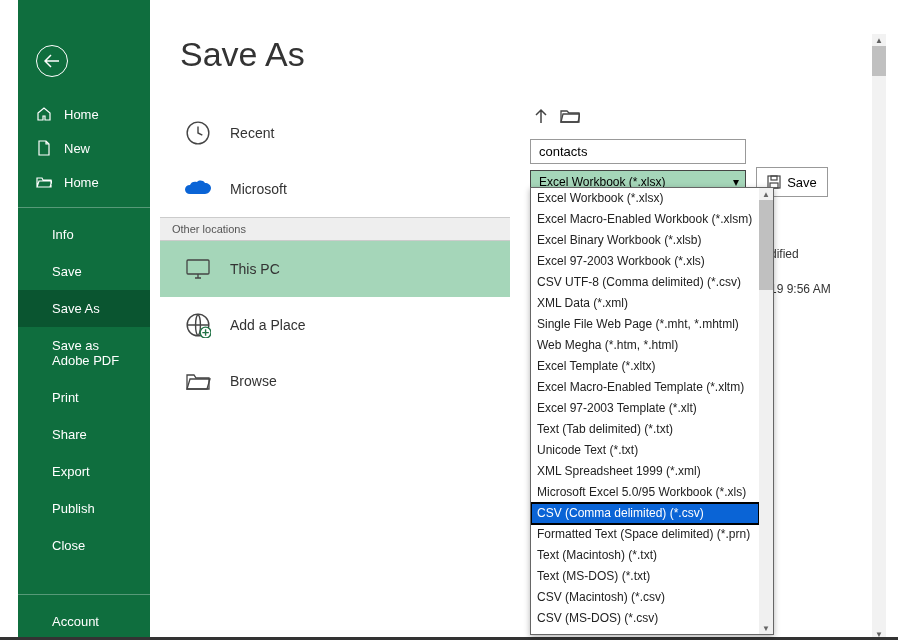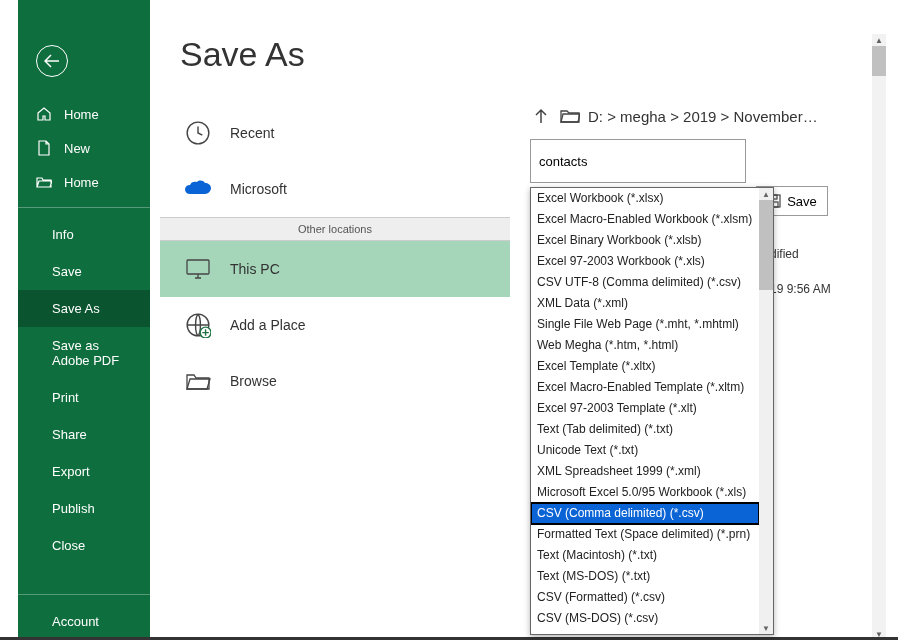--- a/index.html
+++ b/index.html
@@ -24,33 +24,33 @@
 .sidebar-bottom { position: absolute; bottom: 0; left: 0; right: 0; }
 
 
 .content { position: absolute; left: 150px; top: 0; right: 12px; height: 640px; background: #fff; }
 .content-scroll { position: absolute; right: 0; top: 34px; bottom: 0; width: 14px; background: #f2f2f2; }
 .scroll-thumb { position: absolute; right: 0; top: 12px; width: 14px; height: 30px; background: #c0c0c0; }
 .scroll-arrow { position: absolute; right: 0; width: 14px; height: 12px; display:flex; align-items:center; justify-content:center; font-size:8px; color:#606060; }
 
 .page-title { font-size: 34px; font-weight: 300; color: #333; margin: 35px 0 25px 30px; }
 
-.locations-col { position: absolute; left: 10px; top: 105px; width: 350px; text-align: center; }
+.locations-col { position: absolute; left: 10px; top: 105px; width: 350px; }
 .loc-item { display: flex; align-items: center; gap: 18px; padding: 14px 24px; cursor: pointer; font-size: 14px; color: #333; }
 .loc-item.selected { background: #a5d6b9; }
 .loc-header { font-size: 11px; color: #555; padding: 5px 12px; background: #eee; border-top: 1px solid #ccc; border-bottom: 1px solid #ccc; }
 .loc-icon { width: 28px; height: 28px; display: flex; align-items: center; justify-content: center; }
 
 
 .right-panel { position: absolute; left: 380px; top: 105px; width: 320px; }
 .path-row { display: flex; align-items: center; gap: 8px; margin-bottom: 12px; }
 .up-arrow { width: 22px; height: 22px; display:flex; align-items:center; justify-content:center; color:#444; cursor:pointer; }
 .folder-ic { color:#444; }
 .path-text { font-size: 15px; color: #333; white-space: nowrap; overflow: hidden; text-overflow: ellipsis; flex: 1; }
-.filename-input { width: 216px; height: 44px; border: 1px solid #999; padding: 2px 8px; font-size: 13px; }
+.filename-input { width: 216px; height: 25px; border: 1px solid #999; padding: 2px 8px; font-size: 13px; }
 .filetype-row { display: flex; align-items: center; gap: 10px; margin-top: 3px; }
 .filetype-select { width: 216px; height: 25px; background: #a5d6b9; border: 1px solid #444; display: flex; align-items: center; justify-content: space-between; padding: 0 6px 0 8px; font-size: 12px; cursor: pointer; }
 .save-btn { width: 72px; height: 30px; border: 1px solid #999; background: #fff; display: flex; align-items: center; justify-content: center; gap: 6px; font-size: 13px; cursor: pointer; }
 
 
 .dropdown { position: absolute; left: 380px; top: 187px; width: 244px; max-height: 448px; background: #fff; border: 1px solid #666; box-shadow: 0 2px 6px rgba(0,0,0,0.3); z-index: 100; }
 .dropdown-inner { position: absolute; left:0; top:0; right:14px; bottom:0; overflow: hidden; }
 .dd-item { padding: 2px 6px; font-size: 12px; color: #222; cursor: pointer; white-space: nowrap; line-height: 17px; }
 .dd-item.selected { background: #0a64d6; color: #fff; outline: 2px solid #000; outline-offset: -1px; }
 .dd-scroll { position: absolute; right:0; top:0; bottom:0; width: 14px; background: #f0f0f0; }
@@ -230,21 +230,20 @@
         <svg width="18" height="18" viewBox="0 0 18 18" fill="none" stroke="#444" stroke-width="1.5">
             <path d="M9 16V3M4 8l5-5 5 5"></path>
           </svg>
       </span>
       <span class="folder-ic">
         <svg width="20" height="16" viewBox="0 0 20 16" fill="none" stroke="#444" stroke-width="1.3">
             <path d="M1 3h6l2 2h10v9H1z"></path>
             <path d="M3 6h17l-2 8H1z"></path>
           </svg>
       </span>
-      <span class="path-text">D: &gt; megha &gt; 2019 &gt; November…</span>
     </div>
     <input class="filename-input" value="contacts" style="">
     <div class="filetype-row">
       <div class="filetype-select">
         <span>Excel Workbook (*.xlsx)</span>
         <span>▾</span>
       </div>
       <div class="save-btn">
         <svg width="14" height="14" viewBox="0 0 14 14" fill="none" stroke="#444" stroke-width="1.2">
             <rect x="1" y="1" width="12" height="12"></rect>
@@ -273,21 +272,21 @@
         <div class="dd-item">Excel Macro-Enabled Template (*.xltm)</div>
         <div class="dd-item">Excel 97-2003 Template (*.xlt)</div>
         <div class="dd-item">Text (Tab delimited) (*.txt)</div>
         <div class="dd-item">Unicode Text (*.txt)</div>
         <div class="dd-item">XML Spreadsheet 1999 (*.xml)</div>
         <div class="dd-item">Microsoft Excel 5.0/95 Workbook (*.xls)</div>
         <div class="dd-item selected">CSV (Comma delimited) (*.csv)</div>
         <div class="dd-item">Formatted Text (Space delimited) (*.prn)</div>
         <div class="dd-item">Text (Macintosh) (*.txt)</div>
         <div class="dd-item">Text (MS-DOS) (*.txt)</div>
-        <div class="dd-item">CSV (Formatted) (*.csv)</div>
+        <div class="dd-item">CSV (Macintosh) (*.csv)</div>
         <div class="dd-item">CSV (MS-DOS) (*.csv)</div>
         <div class="dd-item">DIF (Data Interchange Format) (*.dif)</div>
       </div>
     <div class="dd-scroll">
       <div class="dd-sa" style="top:0">▲</div>
       <div class="dd-scroll-thumb"></div>
       <div class="dd-sa" style="bottom:0">▼</div>
     </div>
   </div>
 

